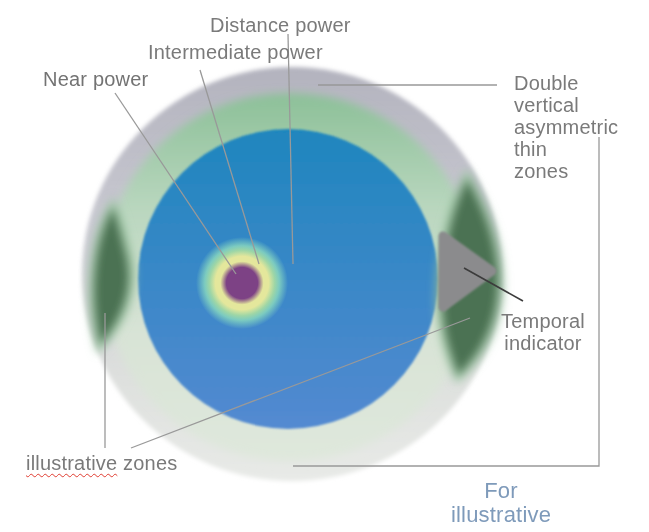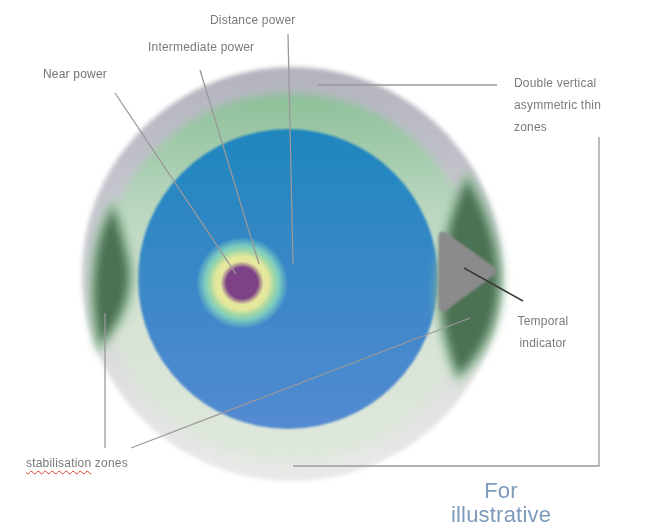--- a/index.html
+++ b/index.html
@@ -2,21 +2,21 @@
 <html><head>
 <meta charset="utf-8">
 <style>
   html,body{margin:0;padding:0;background:#ffffff;}
   .stage{
     position:relative;width:649px;height:532px;overflow:hidden;
     font-family:"Liberation Sans", sans-serif;background:#ffffff;
   }
   .stage svg{position:absolute;left:0;top:0;}
   .lbl{
-    position:absolute;font-size:12px;line-height:1.2;letter-spacing:.2px;
+    position:absolute;font-size:20px;line-height:1.2;letter-spacing:.2px;
     white-space:nowrap;
   }
   .multiline{white-space:pre-line;}
   .lbl-right{line-height:22px;}
   .lbl-temporal{width:130px;text-align:center;line-height:22px;}
   .lbl-stab{line-height:23px;}
   .lbl-disclaimer{width:132px;text-align:center;font-size:22px;line-height:24px;}
   .misspelled{
     text-decoration:underline;text-decoration-style:wavy;
     text-decoration-thickness:1px;text-underline-offset:3px;
@@ -105,21 +105,21 @@
 
   <div class="lbl lbl-right multiline" style="left: 514px; top: 72px; color: rgb(122, 122, 122);">Double vertical
 asymmetric thin
 zones</div>
 
   <div class="lbl lbl-temporal multiline" style="left: 478px; top: 310px; color: rgb(122, 122, 122);">Temporal
 indicator</div>
 
   <div class="lbl lbl-stab" style="left: 26px; top: 452px; color: rgb(122, 122, 122);">
     <div>
-      <span class="misspelled" style="text-decoration-color: rgb(224, 60, 49);">stabilisation</span>
+      <span class="misspelled" style="text-decoration-color: rgb(224, 60, 49);">illustrative</span>
       <span>zones</span>
     </div>
   </div>
 
   <div class="lbl lbl-disclaimer multiline" style="left: 435px; top: 479px; color: rgb(126, 154, 186);">For illustrative
 purposes only</div>
 
 </div>
 
 </body></html>

